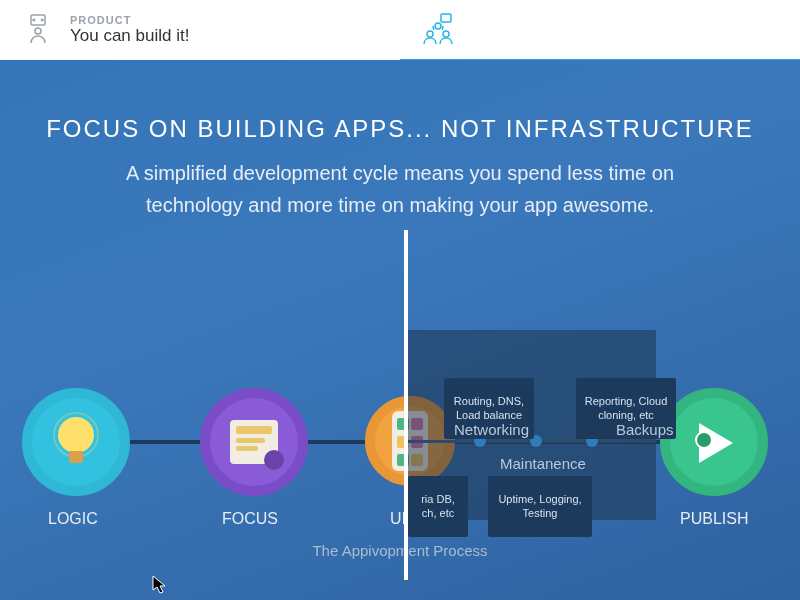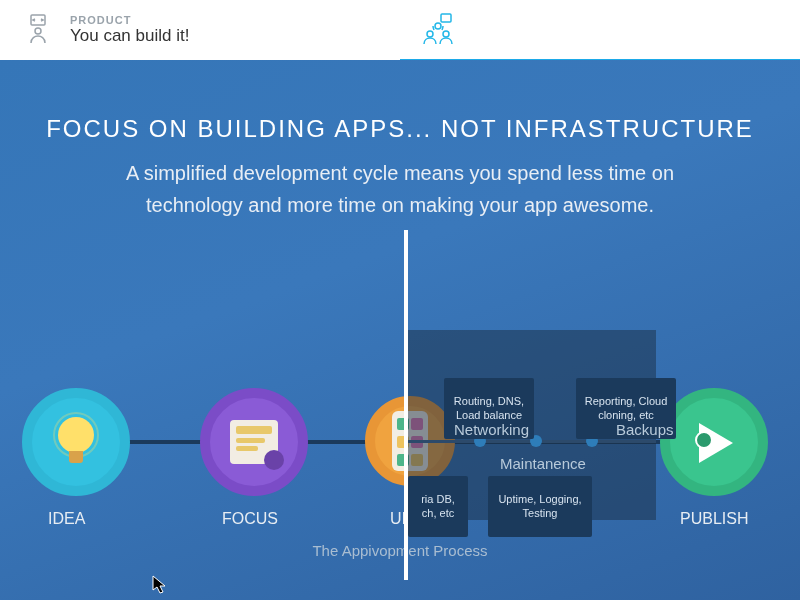--- a/index.html
+++ b/index.html
@@ -283,21 +283,21 @@
         <span class="sq g"></span><span class="sq y"></span>
       </div>
     </div>
     <div class="node publish">
       <div class="rocket">
         <div class="tri"></div>
           <div class="cir"></div>
       </div>
     </div>
 
-    <div class="node-label lbl-idea">IDEA</div>
+    <div class="node-label lbl-idea">LOGIC</div>
     <div class="node-label lbl-logic">FOCUS</div>
     <div class="node-label lbl-ui">UI</div>
     <div class="node-label lbl-publish">PUBLISH</div>
 
     <div class="caption">The Appivopment Process</div>
   </div>
 
   <div class="right-overlay"></div>
   <div class="mini-line"></div>
   <div class="mini-dot" style="left:474px"></div>

